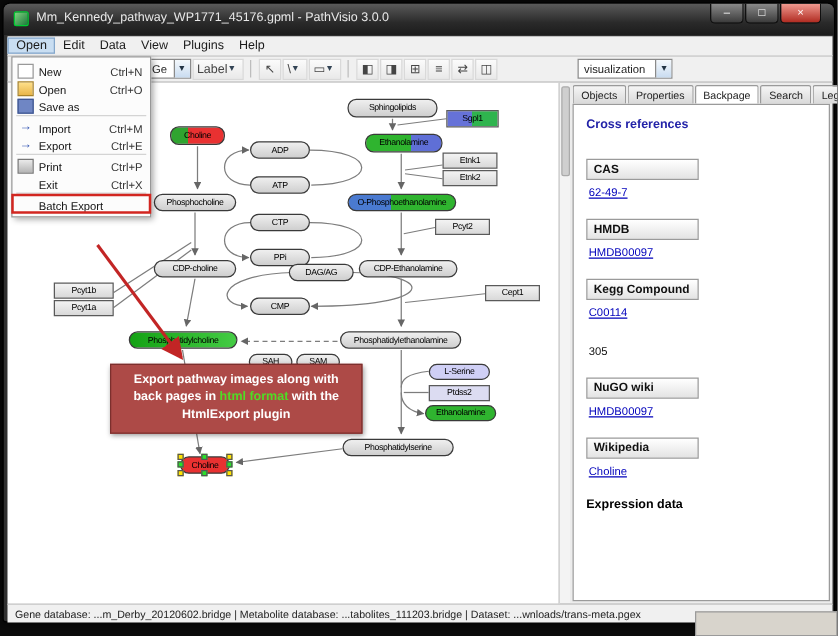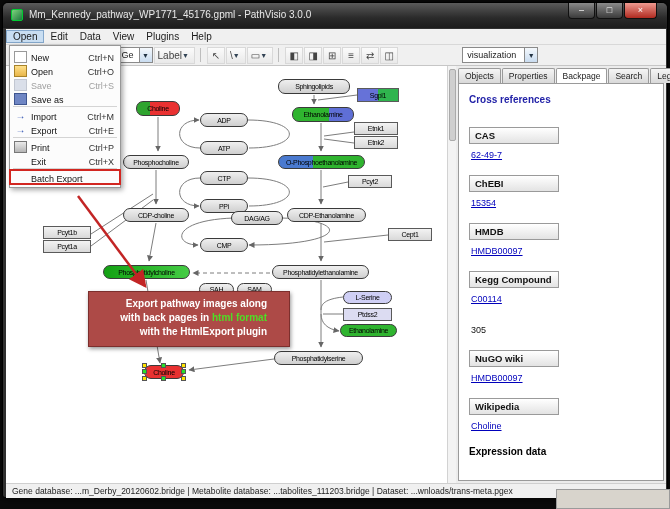--- a/index.html
+++ b/index.html
@@ -99,21 +99,21 @@
   .ic-saveas { background:#6f86c4; border:1px solid #3f5690; }
   .ic-import { color:#2b4fb0; font-weight:bold; }
   .ic-export { color:#2b4fb0; font-weight:bold; }
   .ic-print { background:linear-gradient(#eaeaea,#b5b5b5); border:1px solid #777; }
   .submenu-arrow { margin-left:auto; font-size:8px; color:#333; }
 
   
   .callout-svg { position:absolute; left:0; top:0; z-index:25; pointer-events:none; }
   .annotation { position:absolute; left:85px; top:288px; width:202px; min-height:56px; z-index:15;
                 background:#ad4a47; border:1px solid #7c2f2d; box-shadow:1px 2px 4px rgba(0,0,0,.4);
-                color:#fff; font-size:10px; font-weight:bold; text-align:right; line-height:1.4; padding:5px 22px; }
+                color:#fff; font-size:10px; font-weight:bold; text-align:center; line-height:1.4; padding:5px 10px; }
   .annotation .hl-green { color:#4fdd26; }
 
   .corner-box { position:absolute; left:556px; top:489px; width:114px; height:20px;
                 background:#d8d4cc; border:1px solid #9a9a9a; z-index:2; }
 </style>
 </head>
 <body>
 
 <div class="screen">
   <div class="window">
@@ -262,24 +262,20 @@
         <span class="tab">Legend</span>
       </div>
       <div class="panel">
         <div class="xref-heading">Cross references</div>
 
         <div class="xref-section">
           <div class="xref-header">CAS</div>
           <a class="xref-value">62-49-7</a>
         </div>
         <div class="xref-section">
-          <div class="xref-header">ChEBI</div>
-          <a class="xref-value">15354</a>
-        </div>
-        <div class="xref-section">
           <div class="xref-header">HMDB</div>
           <a class="xref-value">HMDB00097</a>
         </div>
         <div class="xref-section">
           <div class="xref-header">Kegg Compound</div>
           <a class="xref-value">C00114</a>
         </div>
         <div class="xref-section">
           <a class="xref-value plain">305</a>
         </div>
@@ -301,25 +297,20 @@
     <div class="filemenu">
       <div class="fm-item">
         <span class="mi ic-new"></span>
         <span class="lbl">New</span>
         <span class="sc">Ctrl+N</span>
       </div>
       <div class="fm-item">
         <span class="mi ic-open"></span>
         <span class="lbl">Open</span>
         <span class="sc">Ctrl+O</span>
-      </div>
-      <div class="fm-item disabled">
-        <span class="mi ic-save"></span>
-        <span class="lbl">Save</span>
-        <span class="sc">Ctrl+S</span>
       </div>
       <div class="fm-item">
         <span class="mi ic-saveas"></span>
         <span class="lbl">Save as</span>
         <span class="sc"></span>
       </div>
       <div class="fm-sep"></div>
       <div class="fm-item">
         <span class="mi ic-import">→</span>
         <span class="lbl">Import</span>

